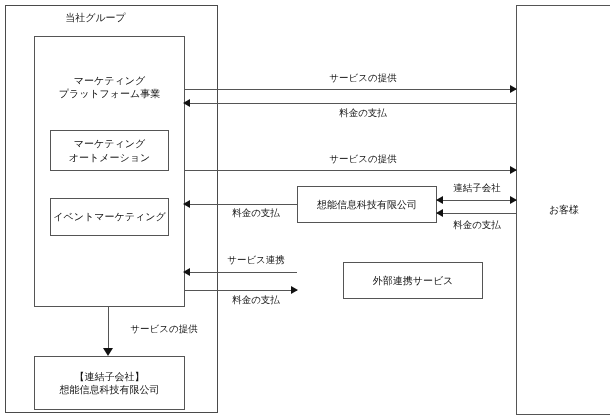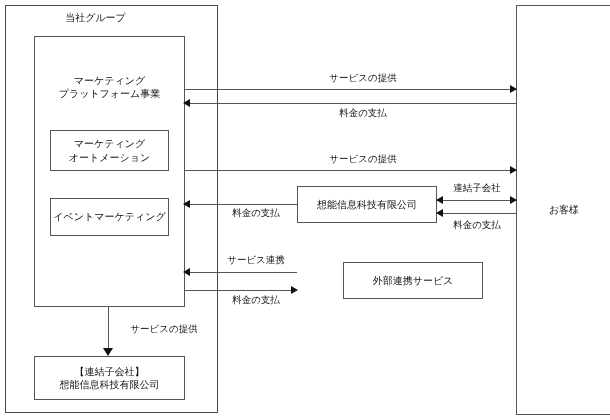--- a/index.html
+++ b/index.html
@@ -98,21 +98,21 @@
   <div class="box inner" style="left:34px;top:36px;width:151px;height:271px;"></div>
 
   <div class="box-title" style="left:34px;top:74px;width:151px;z-index:3;white-space:pre-line;">マーケティング
 プラットフォーム事業</div>
 
   <div class="box leaf" style="left:50px;top:130px;width:119px;height:41px;">マーケティング
 オートメーション</div>
 
   <div class="box leaf" style="left:50px;top:198px;width:119px;height:38px;">イベントマーケティング</div>
 
-  <div class="box leaf" style="left:34px;top:356px;width:151px;height:44px;">【連結子会社】
+  <div class="box leaf" style="left:34px;top:356px;width:151px;height:54px;">【連結子会社】
 想能信息科技有限公司</div>
 
   <div class="box leaf" style="left:297px;top:186px;width:140px;height:37px;">想能信息科技有限公司</div>
 
   <div class="box leaf" style="left:297px;top:262px;width:140px;height:37px;margin-left:46px;">外部連携サービス</div>
 
   <div class="box leaf" style="left:516px;top:5px;width:96px;height:410px;">お客様</div>
 
   <div class="hline" style="left:185px;top:89px;width:331px;"></div>
   <div class="arrowhead ah-right" style="left:510px;top:85px;"></div>

